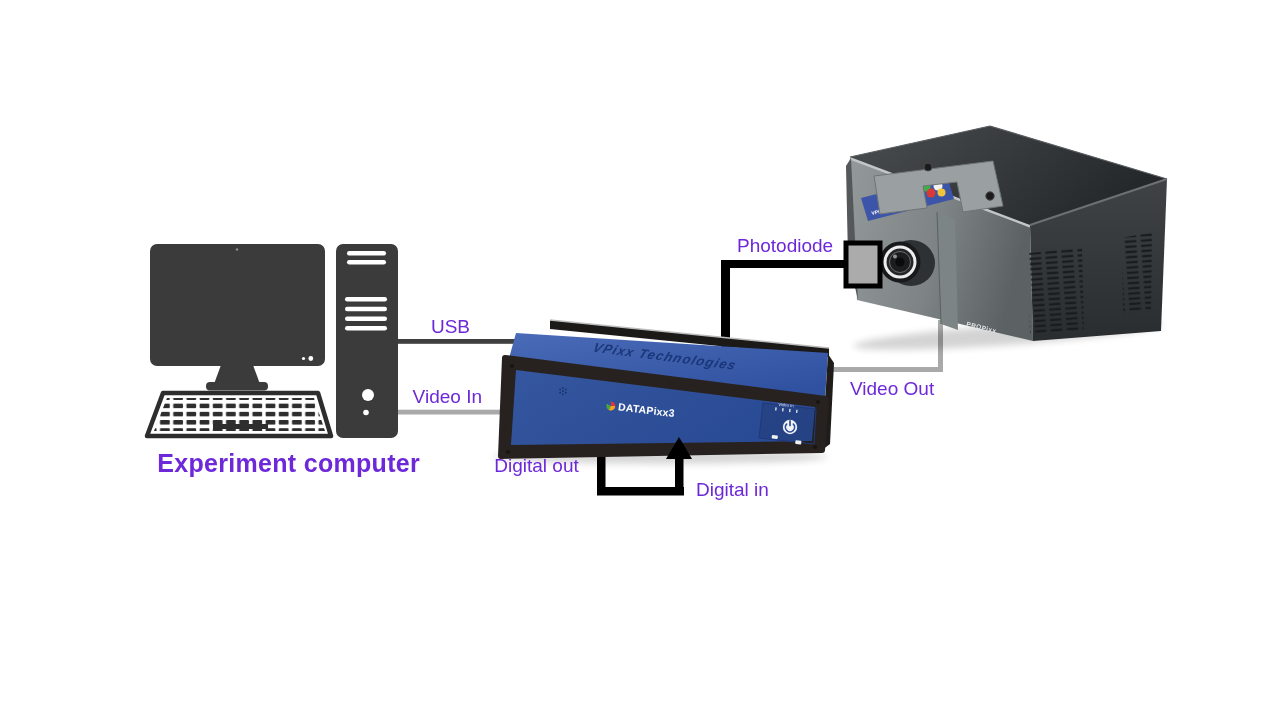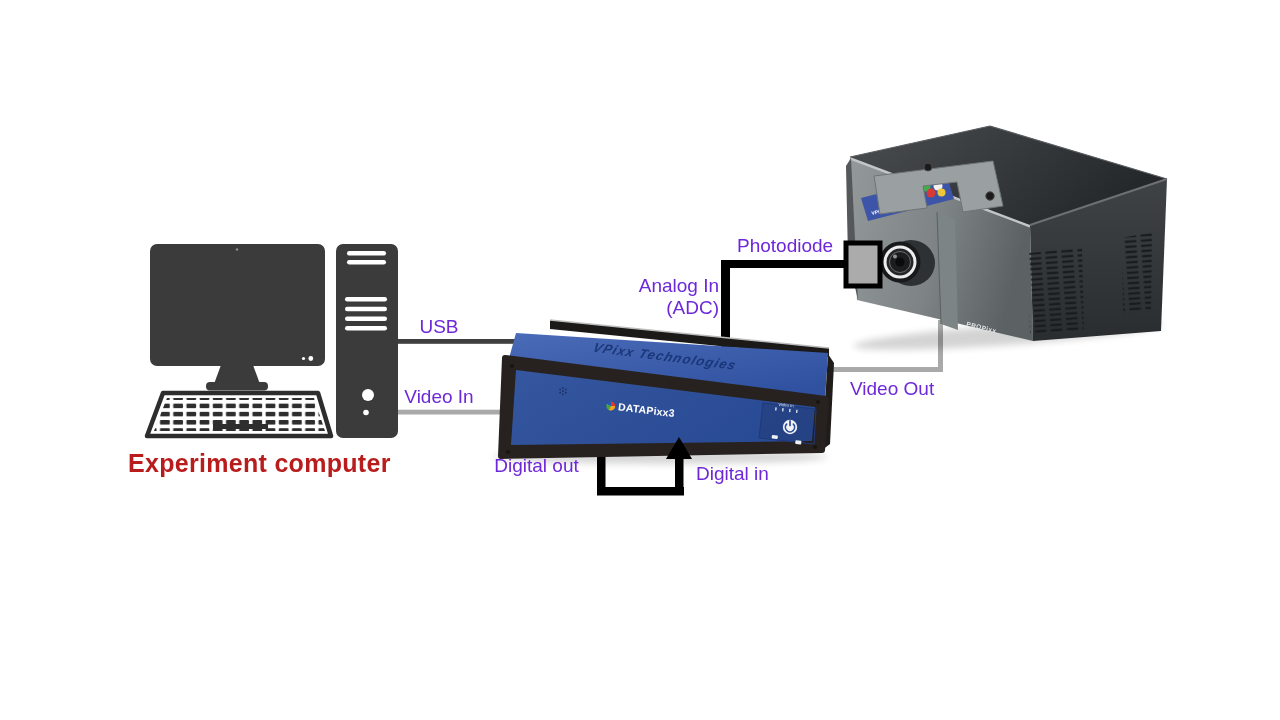--- a/index.html
+++ b/index.html
@@ -1,23 +1,23 @@
 <!DOCTYPE html>
 <html><head>
 <meta charset="utf-8">
 <style>
   html,body{margin:0;padding:0;background:#fff;}
   #stage{position:relative;width:1280px;height:720px;background:#fff;overflow:hidden;
          font-family:"Liberation Sans",sans-serif;}
   #stage svg{position:absolute;left:0;top:0;}
   .lbl{position:absolute;font:19px/1.16 "Liberation Sans",sans-serif;color:#6d28d9;white-space:nowrap;}
-  .lbl.center{text-align:center;}
+  .lbl.center{text-align:right;}
   .lbl.right{text-align:right;}
-  .caption{position:absolute;font:bold 25px/1 "Liberation Sans",sans-serif;color:#b91c1c;
-           letter-spacing:.3px;text-align:left;white-space:nowrap;}
+  .caption{position:absolute;font:bold 25px/1 "Liberation Sans",sans-serif;color:#6d28d9;
+           letter-spacing:.3px;text-align:right;white-space:nowrap;}
   .dev-top-text{position:absolute;left:596px;top:341px;width:150px;
       transform:rotate(7.3deg) skewX(-14deg);transform-origin:left top;
       font:bold italic 13px/1 "Liberation Sans",sans-serif;color:#132c6d;
       letter-spacing:1.2px;opacity:.8;white-space:nowrap;}
   .dev-front-text{position:absolute;left:607px;top:400px;display:flex;align-items:center;gap:3px;
       transform:rotate(6.8deg);transform-origin:left top;white-space:nowrap;}
   .dev-front-text .logo-dot{width:9px;height:9px;border-radius:50%;
       background:conic-gradient(#e0342f 0 90deg,#f5a51f 90deg 200deg,#47a63d 200deg 290deg,#2a57b0 290deg 360deg);}
   .dev-front-text .txt{font:bold 10.5px/1 "Liberation Sans",sans-serif;color:#fff;letter-spacing:.2px;}
 </style>
@@ -208,32 +208,28 @@
     <text x="966" y="326" font-size="6.5" font-weight="bold" fill="#e0e2e3" font-family="Liberation Sans, sans-serif" letter-spacing=".5" transform="rotate(13.5 966 326)">PROPixx</text>
   </g>
 
   <rect x="846" y="243" width="34" height="43" stroke-width="5" stroke="#000" fill="#ababab"></rect>
 </svg>
 
 <div class="lbl center" style="left:408px;top:316px;width:62px;">USB</div>
 
 <div class="lbl center" style="left:396px;top:386px;width:86px;">Video In</div>
 
-<div class="lbl right" style="left:599px;top:275px;width:120px;">
-  <div>Analog In</div>
-  <div>(ADC)</div>
-</div>
 
 <div class="lbl" style="left:737px;top:235px;">Photodiode</div>
 
 <div class="lbl" style="left:835px;top:378px;margin-left:15px;">Video Out</div>
 
 <div class="lbl right" style="left:479px;top:455px;width:115px;text-align:center;">Digital out</div>
 
-<div class="lbl" style="left:696px;top:463px;">Digital in</div>
+<div class="lbl" style="left:696px;top:479px;">Digital in</div>
 
 <div class="caption" style="left:128px;top:451px;width:292px;">Experiment computer</div>
 
 <div class="dev-top-text">VPixx Technologies</div>
 
 <div class="dev-front-text">
   <span class="logo-dot"></span>
   <span class="txt">DATAPixx3</span>
 </div>
 

